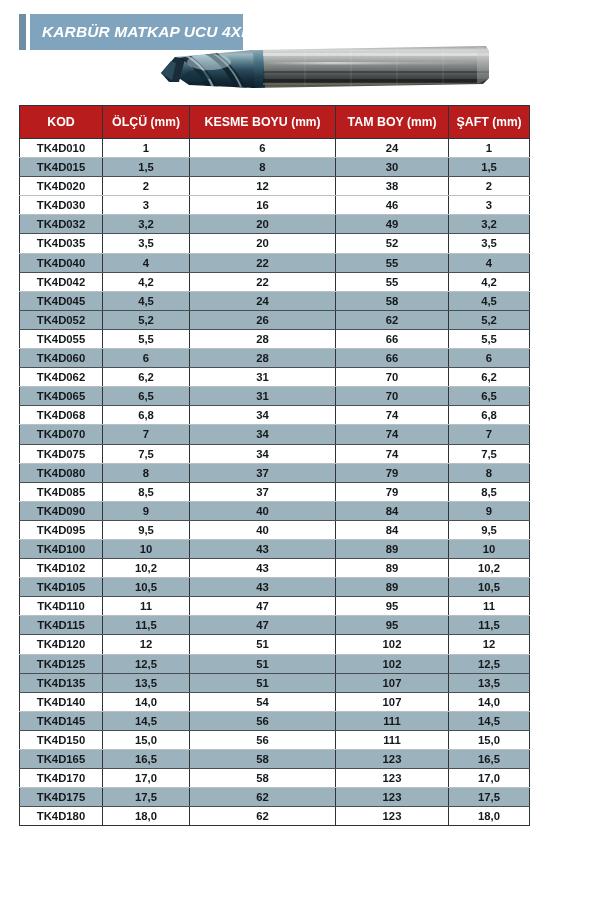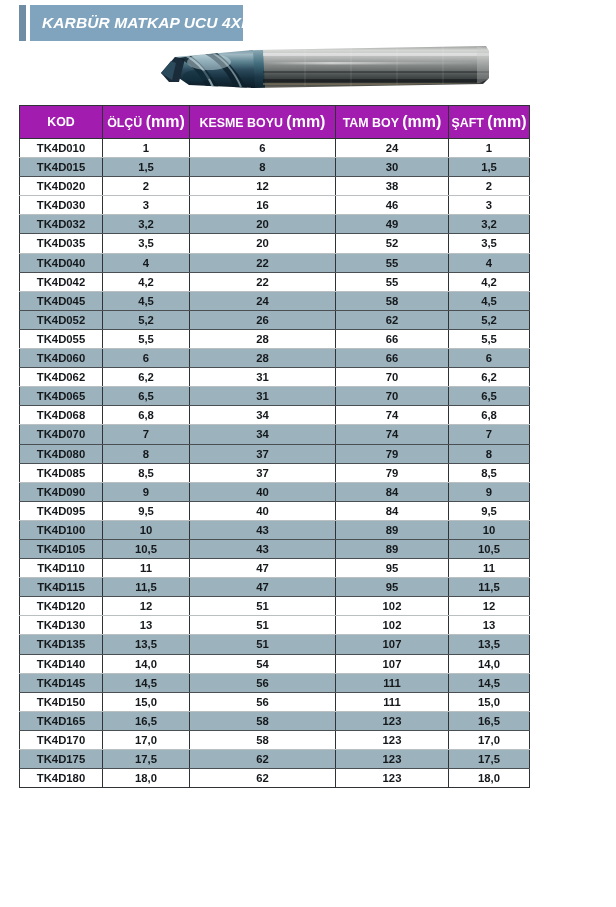--- a/index.html
+++ b/index.html
@@ -13,21 +13,21 @@
     height: 907px;
     font-family: "Liberation Sans", sans-serif;
     overflow: hidden;
     position: relative;
   }
 
   
   #title-band {
     position: absolute;
     left: 19px;
-    top: 5px;
+    top: 14px;
     width: 224px;
     height: 36px;
     background: #80a4bd;
     display: flex;
     align-items: center;
   }
   #title-accent-bar {
     width: 7px;
     height: 36px;
     background: #6f8da3;
@@ -71,34 +71,34 @@
     width: 510px;
     table-layout: fixed;
   }
   table.spec-table col.c-kod    { width: 83px;  }
   table.spec-table col.c-olcu   { width: 87px;  }
   table.spec-table col.c-kesme  { width: 146px; }
   table.spec-table col.c-tam    { width: 113px; }
   table.spec-table col.c-saft   { width: 81px;  }
 
   table.spec-table thead th {
-    background: #a21caf;
+    background: #b91c1c;
     color: #ffffff;
     font-size: 12.4px;
     font-weight: bold;
     height: 32px;
     text-align: center;
     vertical-align: middle;
     border: 1px solid #2f3336;
     padding: 0 2px;
     white-space: nowrap;
     margin-top: 24px;
   }
   table.spec-table thead th .unit {
-    font-size: 16px;
+    font-size: 12px;
     font-weight: bold;
   }
 
   table.spec-table tbody td {
     font-size: 11.3px;
     font-weight: bold;
     color: #15191c;
     height: 18.1px;
     line-height: 18.1px;
     text-align: center;
@@ -349,20 +349,27 @@
           <td>74</td>
           <td>6,8</td>
         </tr>
         <tr class="row-even">
           <td>TK4D070</td>
           <td>7</td>
           <td>34</td>
           <td>74</td>
           <td>7</td>
         </tr>
+        <tr class="row-odd">
+          <td>TK4D075</td>
+          <td>7,5</td>
+          <td>34</td>
+          <td>74</td>
+          <td>7,5</td>
+        </tr>
         <tr class="row-even">
           <td>TK4D080</td>
           <td>8</td>
           <td>37</td>
           <td>79</td>
           <td>8</td>
         </tr>
         <tr class="row-odd">
           <td>TK4D085</td>
           <td>8,5</td>
@@ -384,20 +391,27 @@
           <td>84</td>
           <td>9,5</td>
         </tr>
         <tr class="row-even">
           <td>TK4D100</td>
           <td>10</td>
           <td>43</td>
           <td>89</td>
           <td>10</td>
         </tr>
+        <tr class="row-odd">
+          <td>TK4D102</td>
+          <td>10,2</td>
+          <td>43</td>
+          <td>89</td>
+          <td>10,2</td>
+        </tr>
         <tr class="row-even">
           <td>TK4D105</td>
           <td>10,5</td>
           <td>43</td>
           <td>89</td>
           <td>10,5</td>
         </tr>
         <tr class="row-odd">
           <td>TK4D110</td>
           <td>11</td>
@@ -412,26 +426,26 @@
           <td>95</td>
           <td>11,5</td>
         </tr>
         <tr class="row-odd">
           <td>TK4D120</td>
           <td>12</td>
           <td>51</td>
           <td>102</td>
           <td>12</td>
         </tr>
-        <tr class="row-odd">
-          <td>TK4D130</td>
-          <td>13</td>
+        <tr class="row-even">
+          <td>TK4D125</td>
+          <td>12,5</td>
           <td>51</td>
           <td>102</td>
-          <td>13</td>
+          <td>12,5</td>
         </tr>
         <tr class="row-even">
           <td>TK4D135</td>
           <td>13,5</td>
           <td>51</td>
           <td>107</td>
           <td>13,5</td>
         </tr>
         <tr class="row-odd">
           <td>TK4D140</td>

